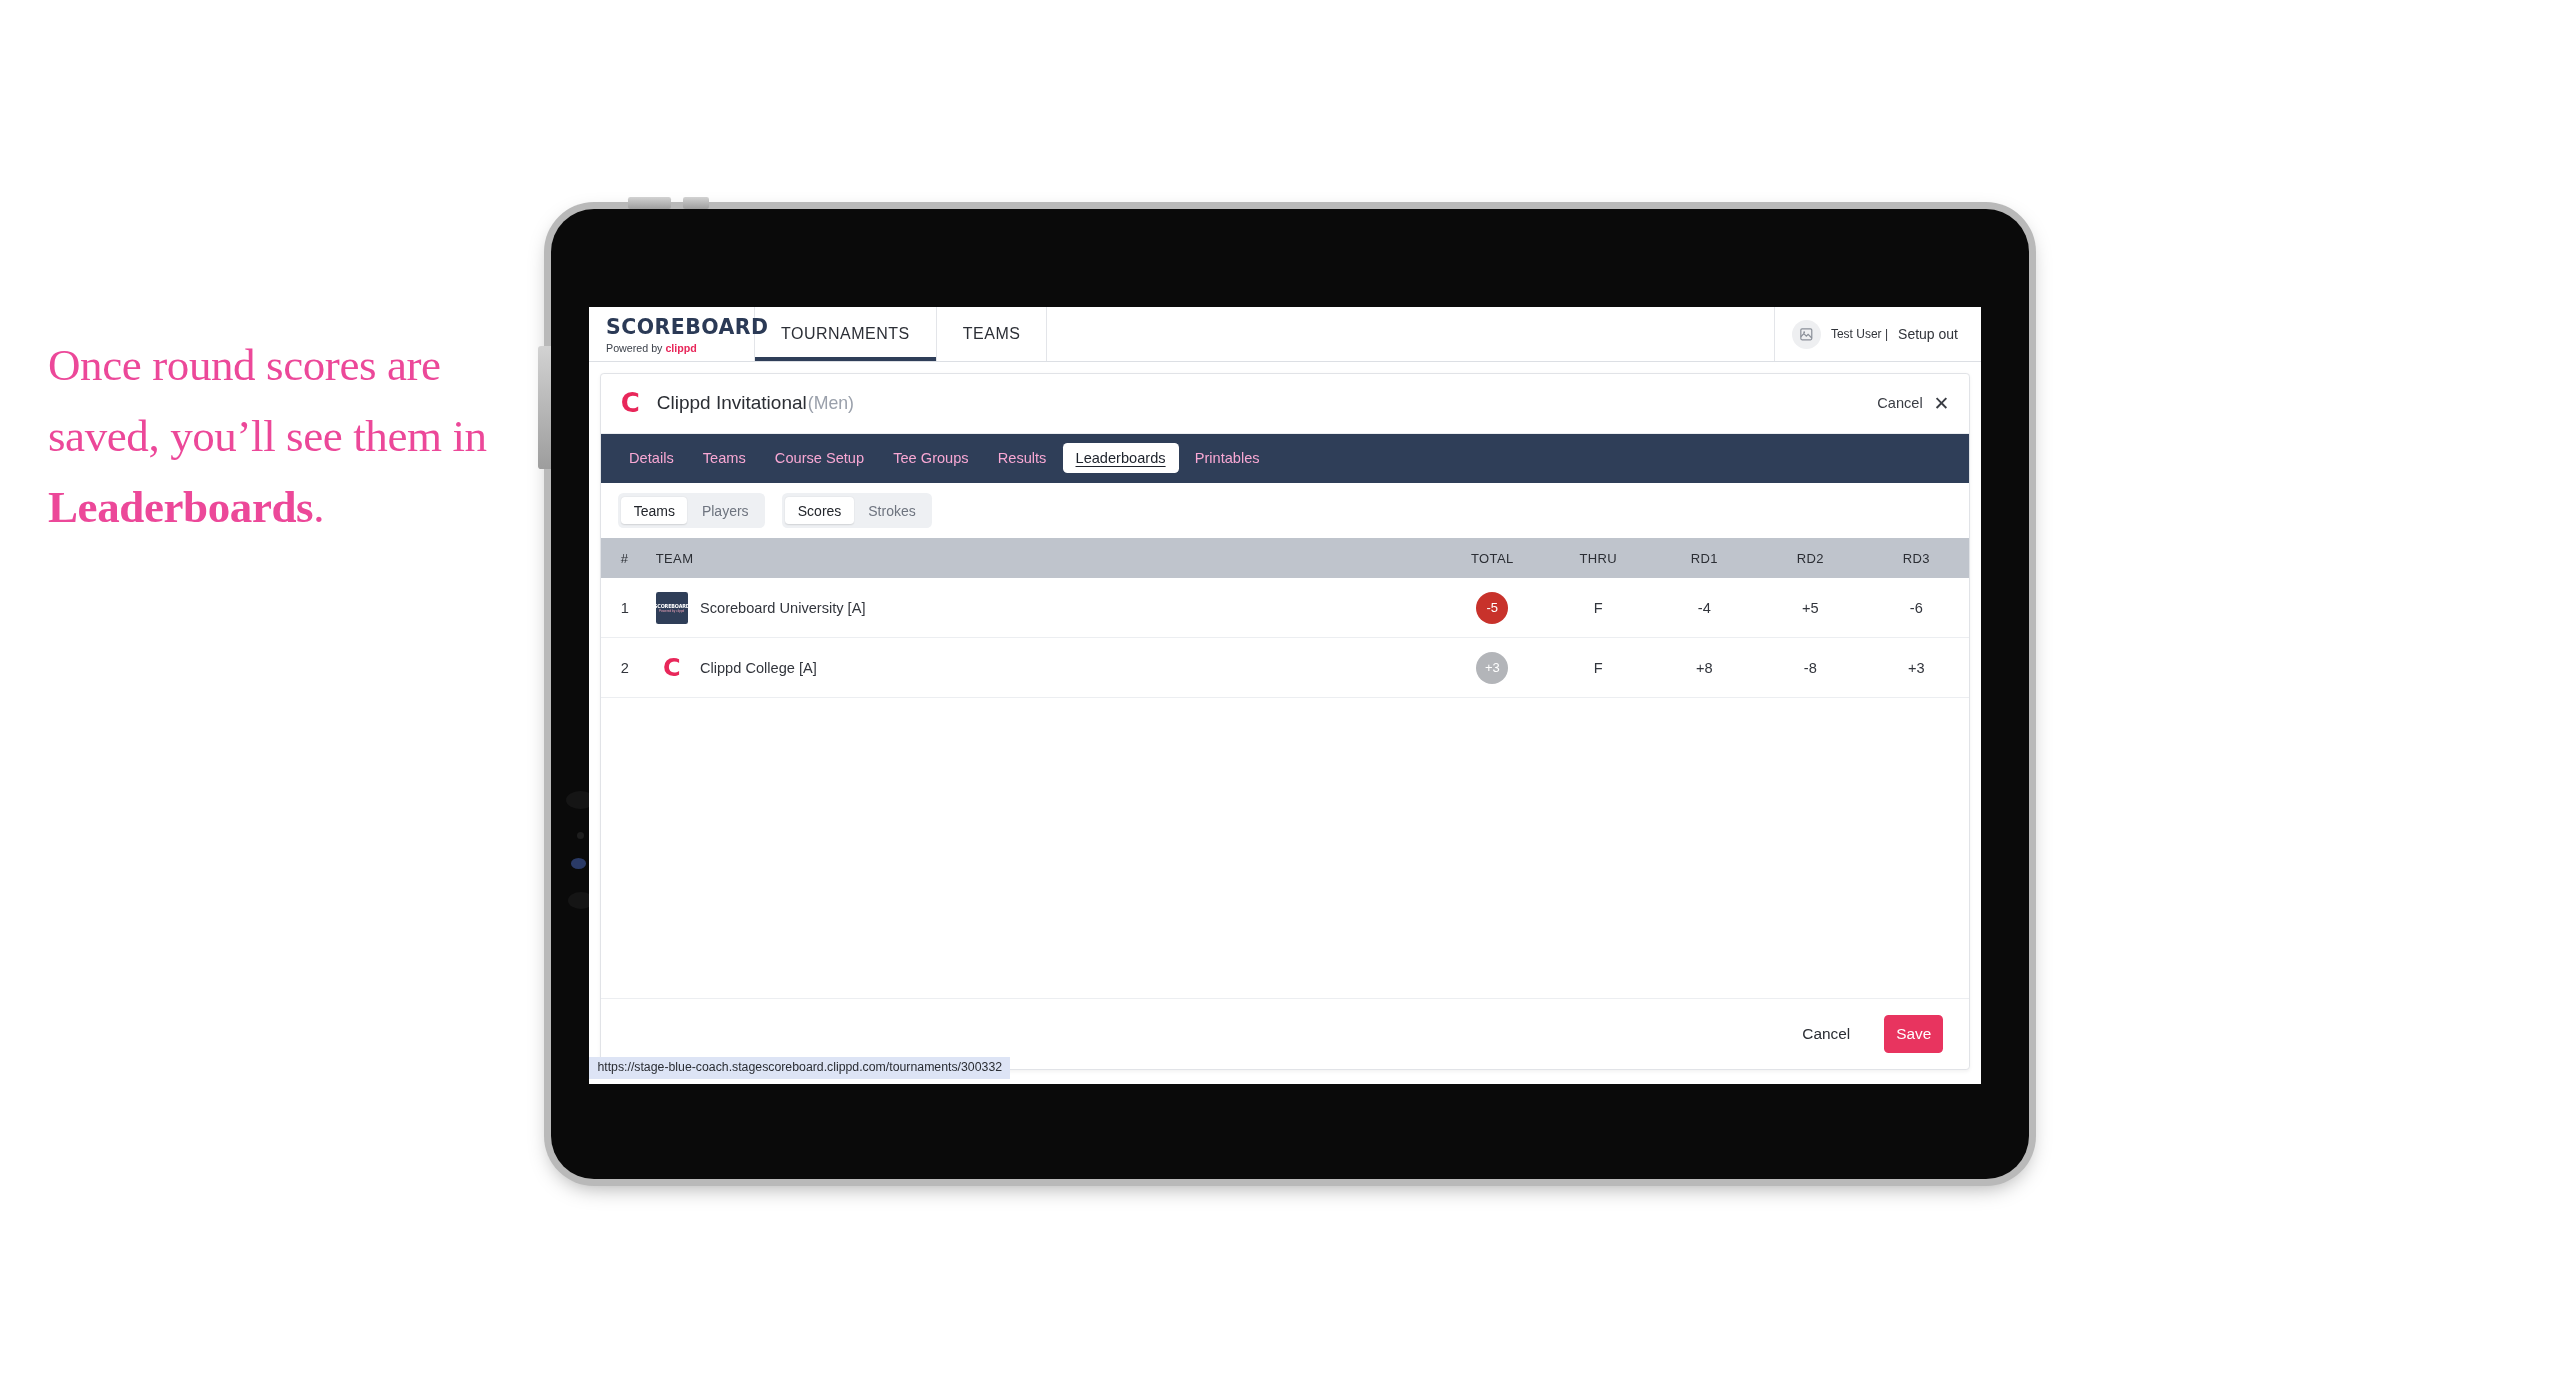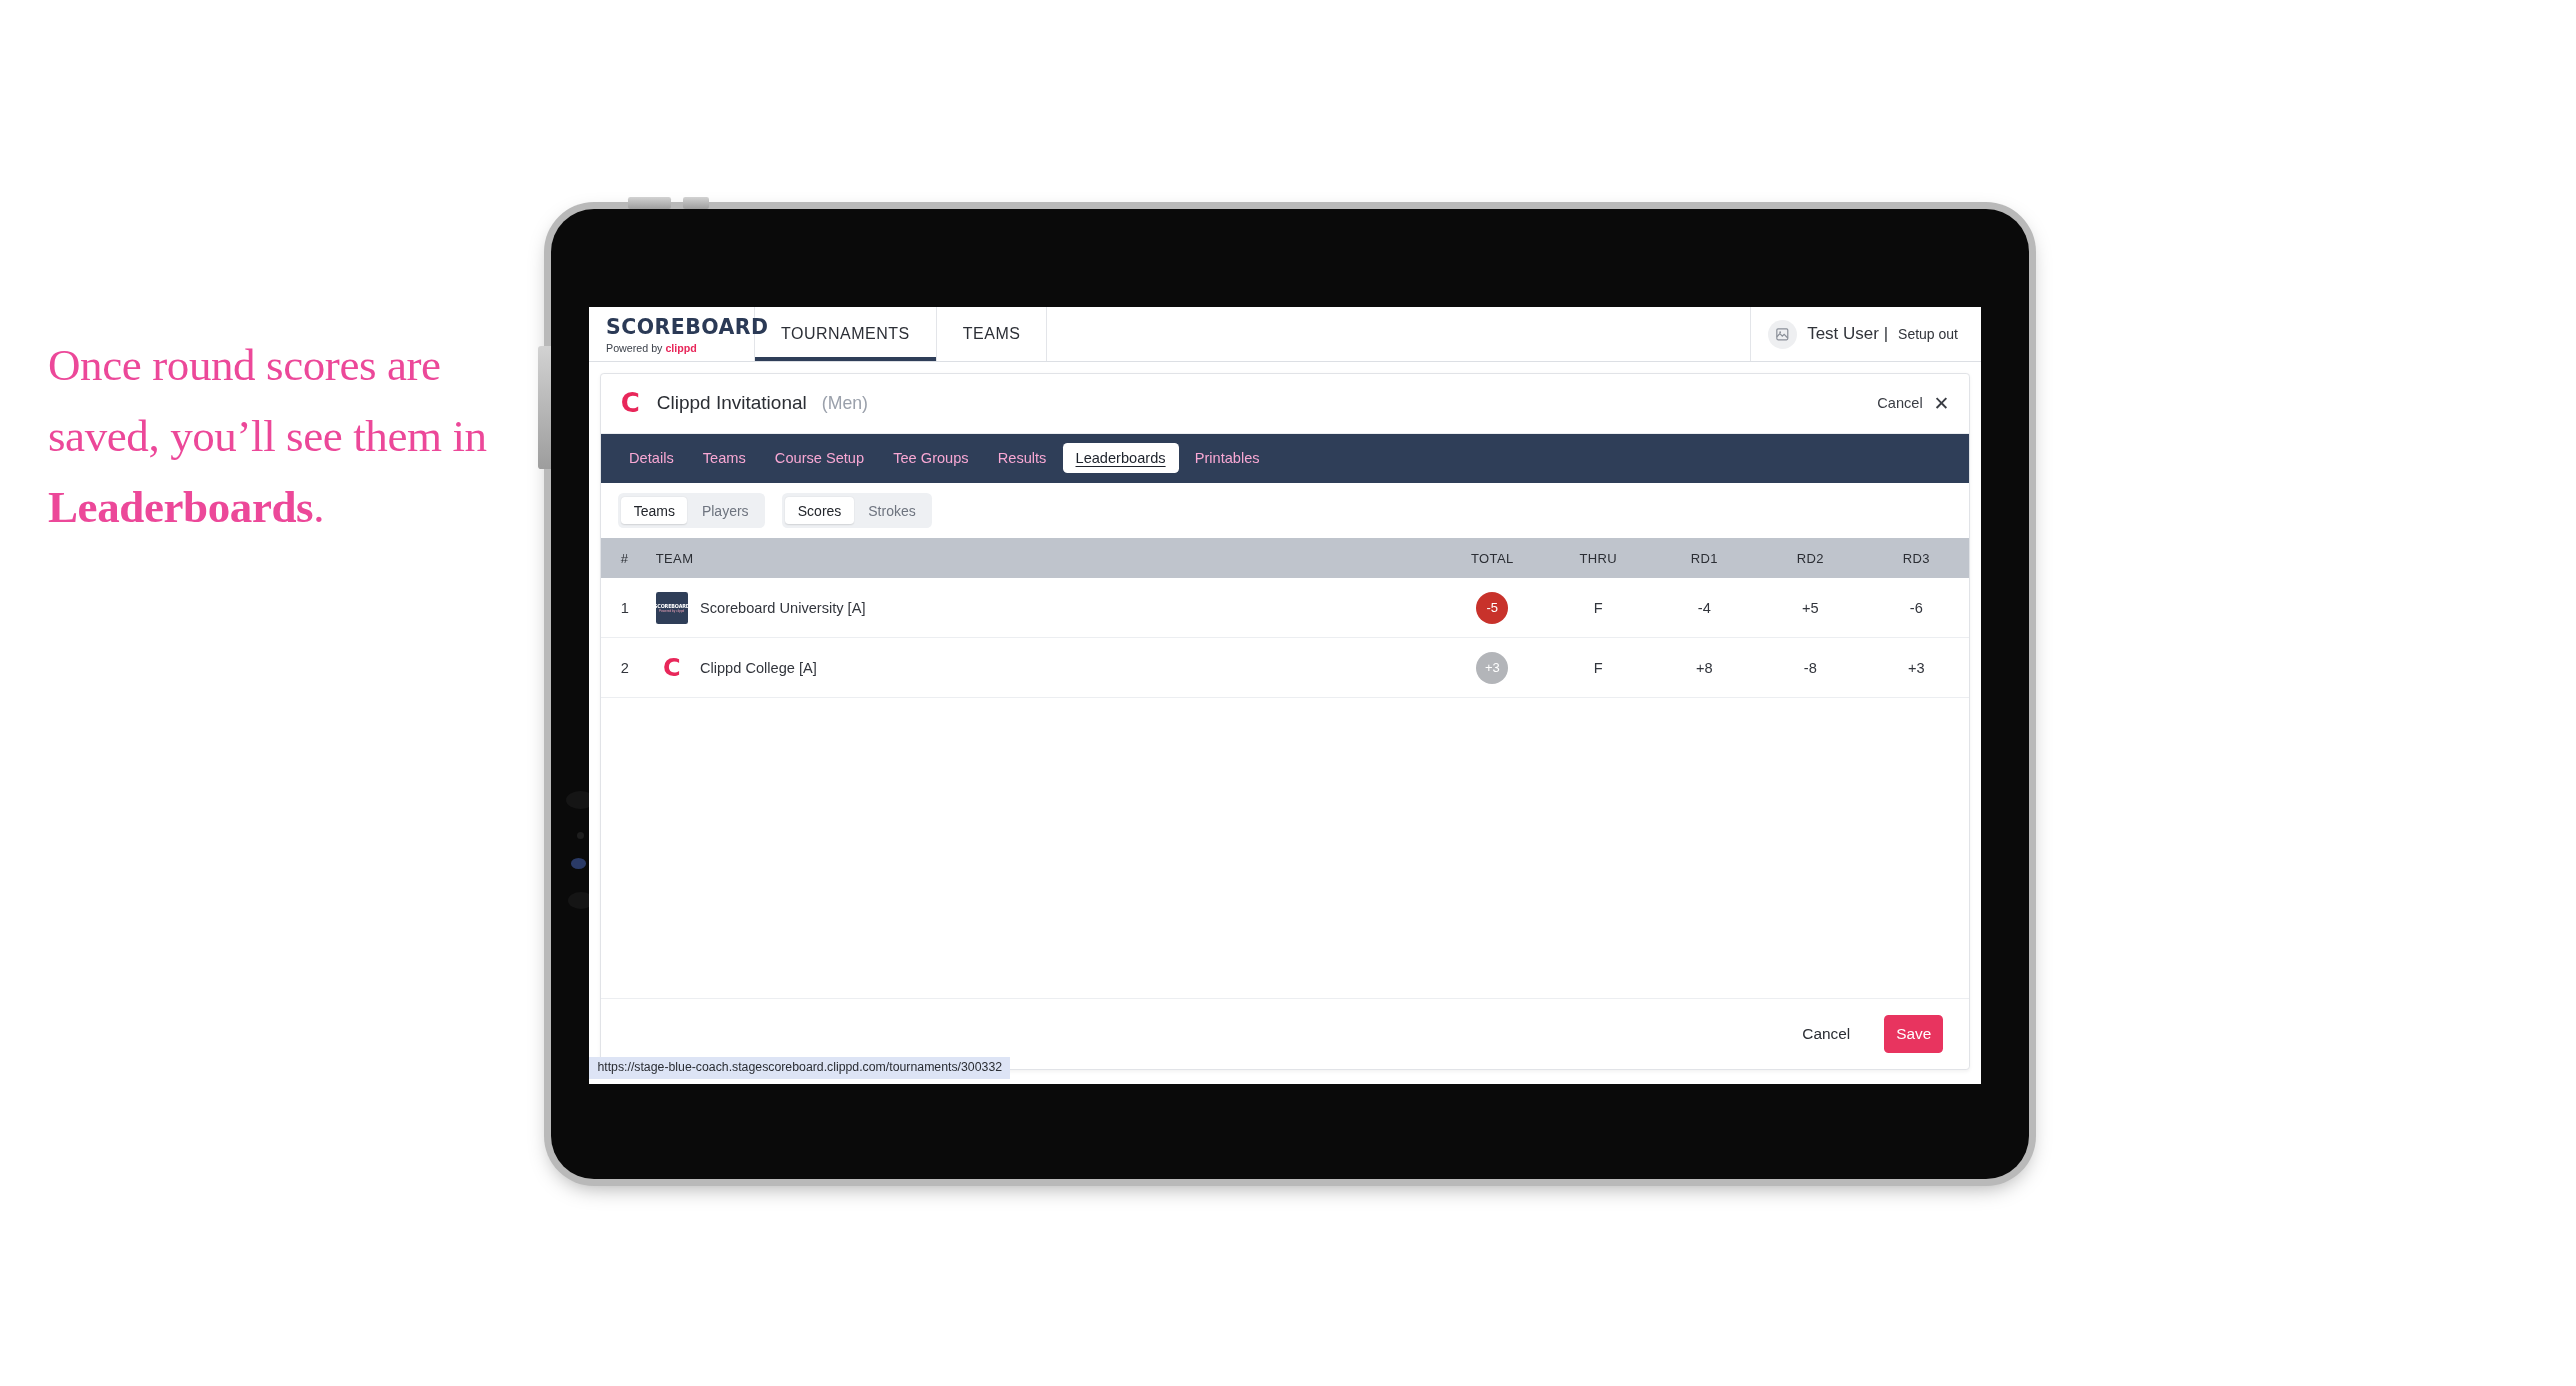--- a/index.html
+++ b/index.html
@@ -112,21 +112,21 @@
   #user-area {
     display: flex; align-items: center; gap: 10px;
     padding: 0 23px 0 17px;
   }
   #avatar {
     width: 29px; height: 29px; border-radius: 50%;
     background: #eeeff1;
     display: flex; align-items: center; justify-content: center;
   }
   #avatar svg { width: 14.6px; height: 14.6px; }
-  #user-name { font-size: 17px; color: #31343a; text-align: center; }
+  #user-name { font-size: 12px; color: #31343a; text-align: center; }
   #signout { font-size: 14px; color: #31343a; cursor: pointer; }
 
   
   #panel {
     margin: 10.7px 10.7px 0 10.7px;
     background: #ffffff;
     border: 0.8px solid #e1e3e7;
     border-radius: 3.8px;
     height: 697px;
     display: flex; flex-direction: column;
@@ -138,21 +138,21 @@
     height: 60px;
     border-bottom: 0.8px solid #eceef1;
   }
   #panel-logo {
     font-size: 26px; font-weight: bold; color: #e8275a;
     font-family: "DejaVu Sans", sans-serif;
     margin-right: 17px;
     line-height: 1;
   }
   #panel-title { font-size: 19px; color: #2b2e34; }
-  #panel-gender { font-size: 17.7px; color: #9aa0ab; margin-left: 15px; }
+  #panel-gender { font-size: 17.7px; color: #9aa0ab; margin-left: 1px; }
   #panel-head-spacer { flex: 1; }
   #head-cancel {
     display: flex; align-items: center; gap: 10.7px;
     font-size: 14.6px; color: #3a3d44; cursor: pointer;
   }
   #head-cancel .x { font-size: 19px; line-height: 1; }
 
   
   #tabstrip {
     background: #2f3e58;

